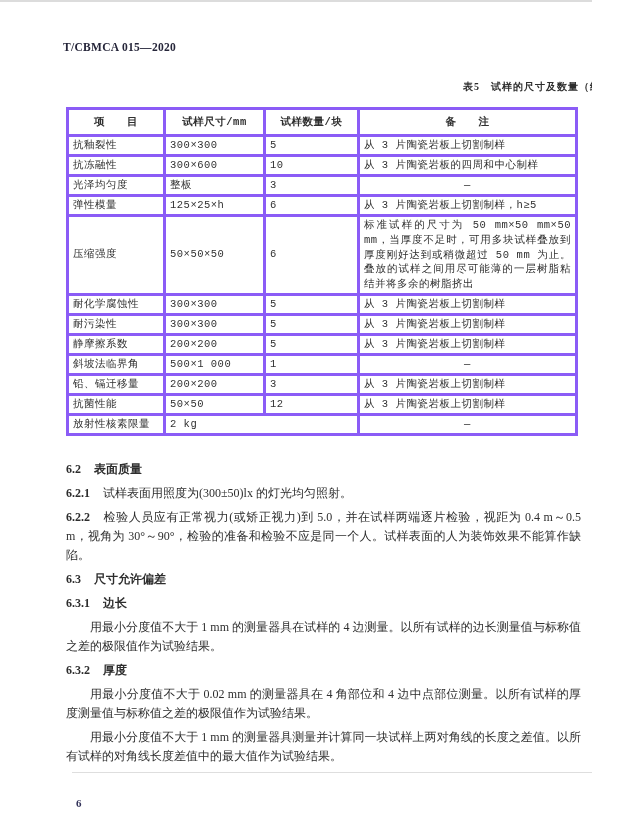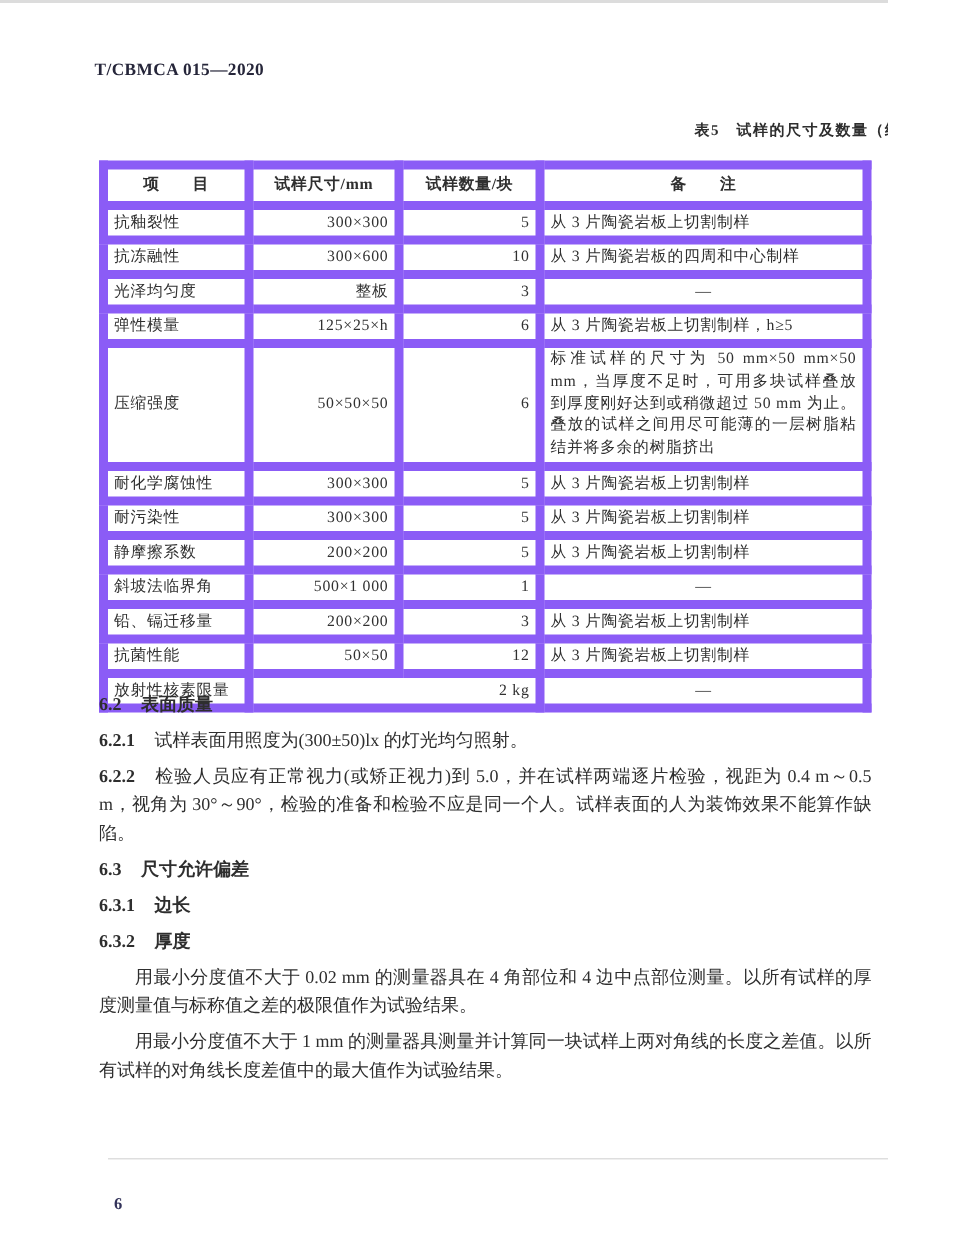--- a/index.html
+++ b/index.html
@@ -35,32 +35,33 @@
     position:absolute; left:66px; top:107px; width:509px;
     border-collapse:collapse; table-layout:fixed;
     font-size:10.5px; line-height:15px;
     color:#303030;
   }
   table.spec-table col.c1 { width:97px; }
   table.spec-table col.c2 { width:100px; }
   table.spec-table col.c3 { width:94px; }
   table.spec-table col.c4 { width:218px; }
   table.spec-table th, table.spec-table td {
-    border:6px solid #8b5cf6;
+    border:3px solid #8b5cf6;
     font-weight:normal;
     letter-spacing:.5px;
     vertical-align:middle;
+    font-family:Liberation Mono, monospace;
   }
   table.spec-table { border:1.5px solid #3a3a3a; }
   table.spec-table thead th {
     height:27px; text-align:center; font-weight:bold;
   }
   table.spec-table td { height:19px; padding:1px 4px;margin-left:38px; }
   td.c-item { text-align:left; padding-left:7px; }
-  td.c-center { text-align:right; }
+  td.c-center { text-align:left; }
   td.c-note { text-align:left; padding-left:8px; padding-right:6px; }
   td.c-note.c-center { text-align:center; }
   td.c-note-long { line-height:14.8px; padding:5px 8px 5px 8px; text-align:justify; }
   .content {
     position:absolute; left:66px; top:460px; width:515px;
     font-size:12px; line-height:19px;
     text-align:justify;
   }
   .content p.blk { margin:0 0 5px 0; }
   .content p.heading { font-weight:bold; }
@@ -171,20 +172,21 @@
         </tr>
       </tbody>
   </table>
 
   <div class="content">
       <p class="blk heading"><span class="num">6.2</span><span>表面质量</span></p>
       <p class="blk numbered"><span class="num">6.2.1</span><span>试样表面用照度为(300±50)lx 的灯光均匀照射。</span></p>
       <p class="blk numbered"><span class="num">6.2.2</span><span>检验人员应有正常视力(或矫正视力)到 5.0，并在试样两端逐片检验，视距为 0.4 m～0.5 m，视角为 30°～90°，检验的准备和检验不应是同一个人。试样表面的人为装饰效果不能算作缺陷。</span></p>
       <p class="blk heading"><span class="num">6.3</span><span>尺寸允许偏差</span></p>
       <p class="blk heading"><span class="num">6.3.1</span><span>边长</span></p>
+      <p class="blk indent">用最小分度值不大于 1 mm 的测量器具在试样的 4 边测量。以所有试样的边长测量值与标称值之差的极限值作为试验结果。</p>
       <p class="blk heading"><span class="num">6.3.2</span><span>厚度</span></p>
       <p class="blk indent">用最小分度值不大于 0.02 mm 的测量器具在 4 角部位和 4 边中点部位测量。以所有试样的厚度测量值与标称值之差的极限值作为试验结果。</p>
       <p class="blk indent">用最小分度值不大于 1 mm 的测量器具测量并计算同一块试样上两对角线的长度之差值。以所有试样的对角线长度差值中的最大值作为试验结果。</p>
     </div>
 
   <div class="scan-artifact-line"></div>
 
   <div class="page-number">6</div>
 
 </div>

